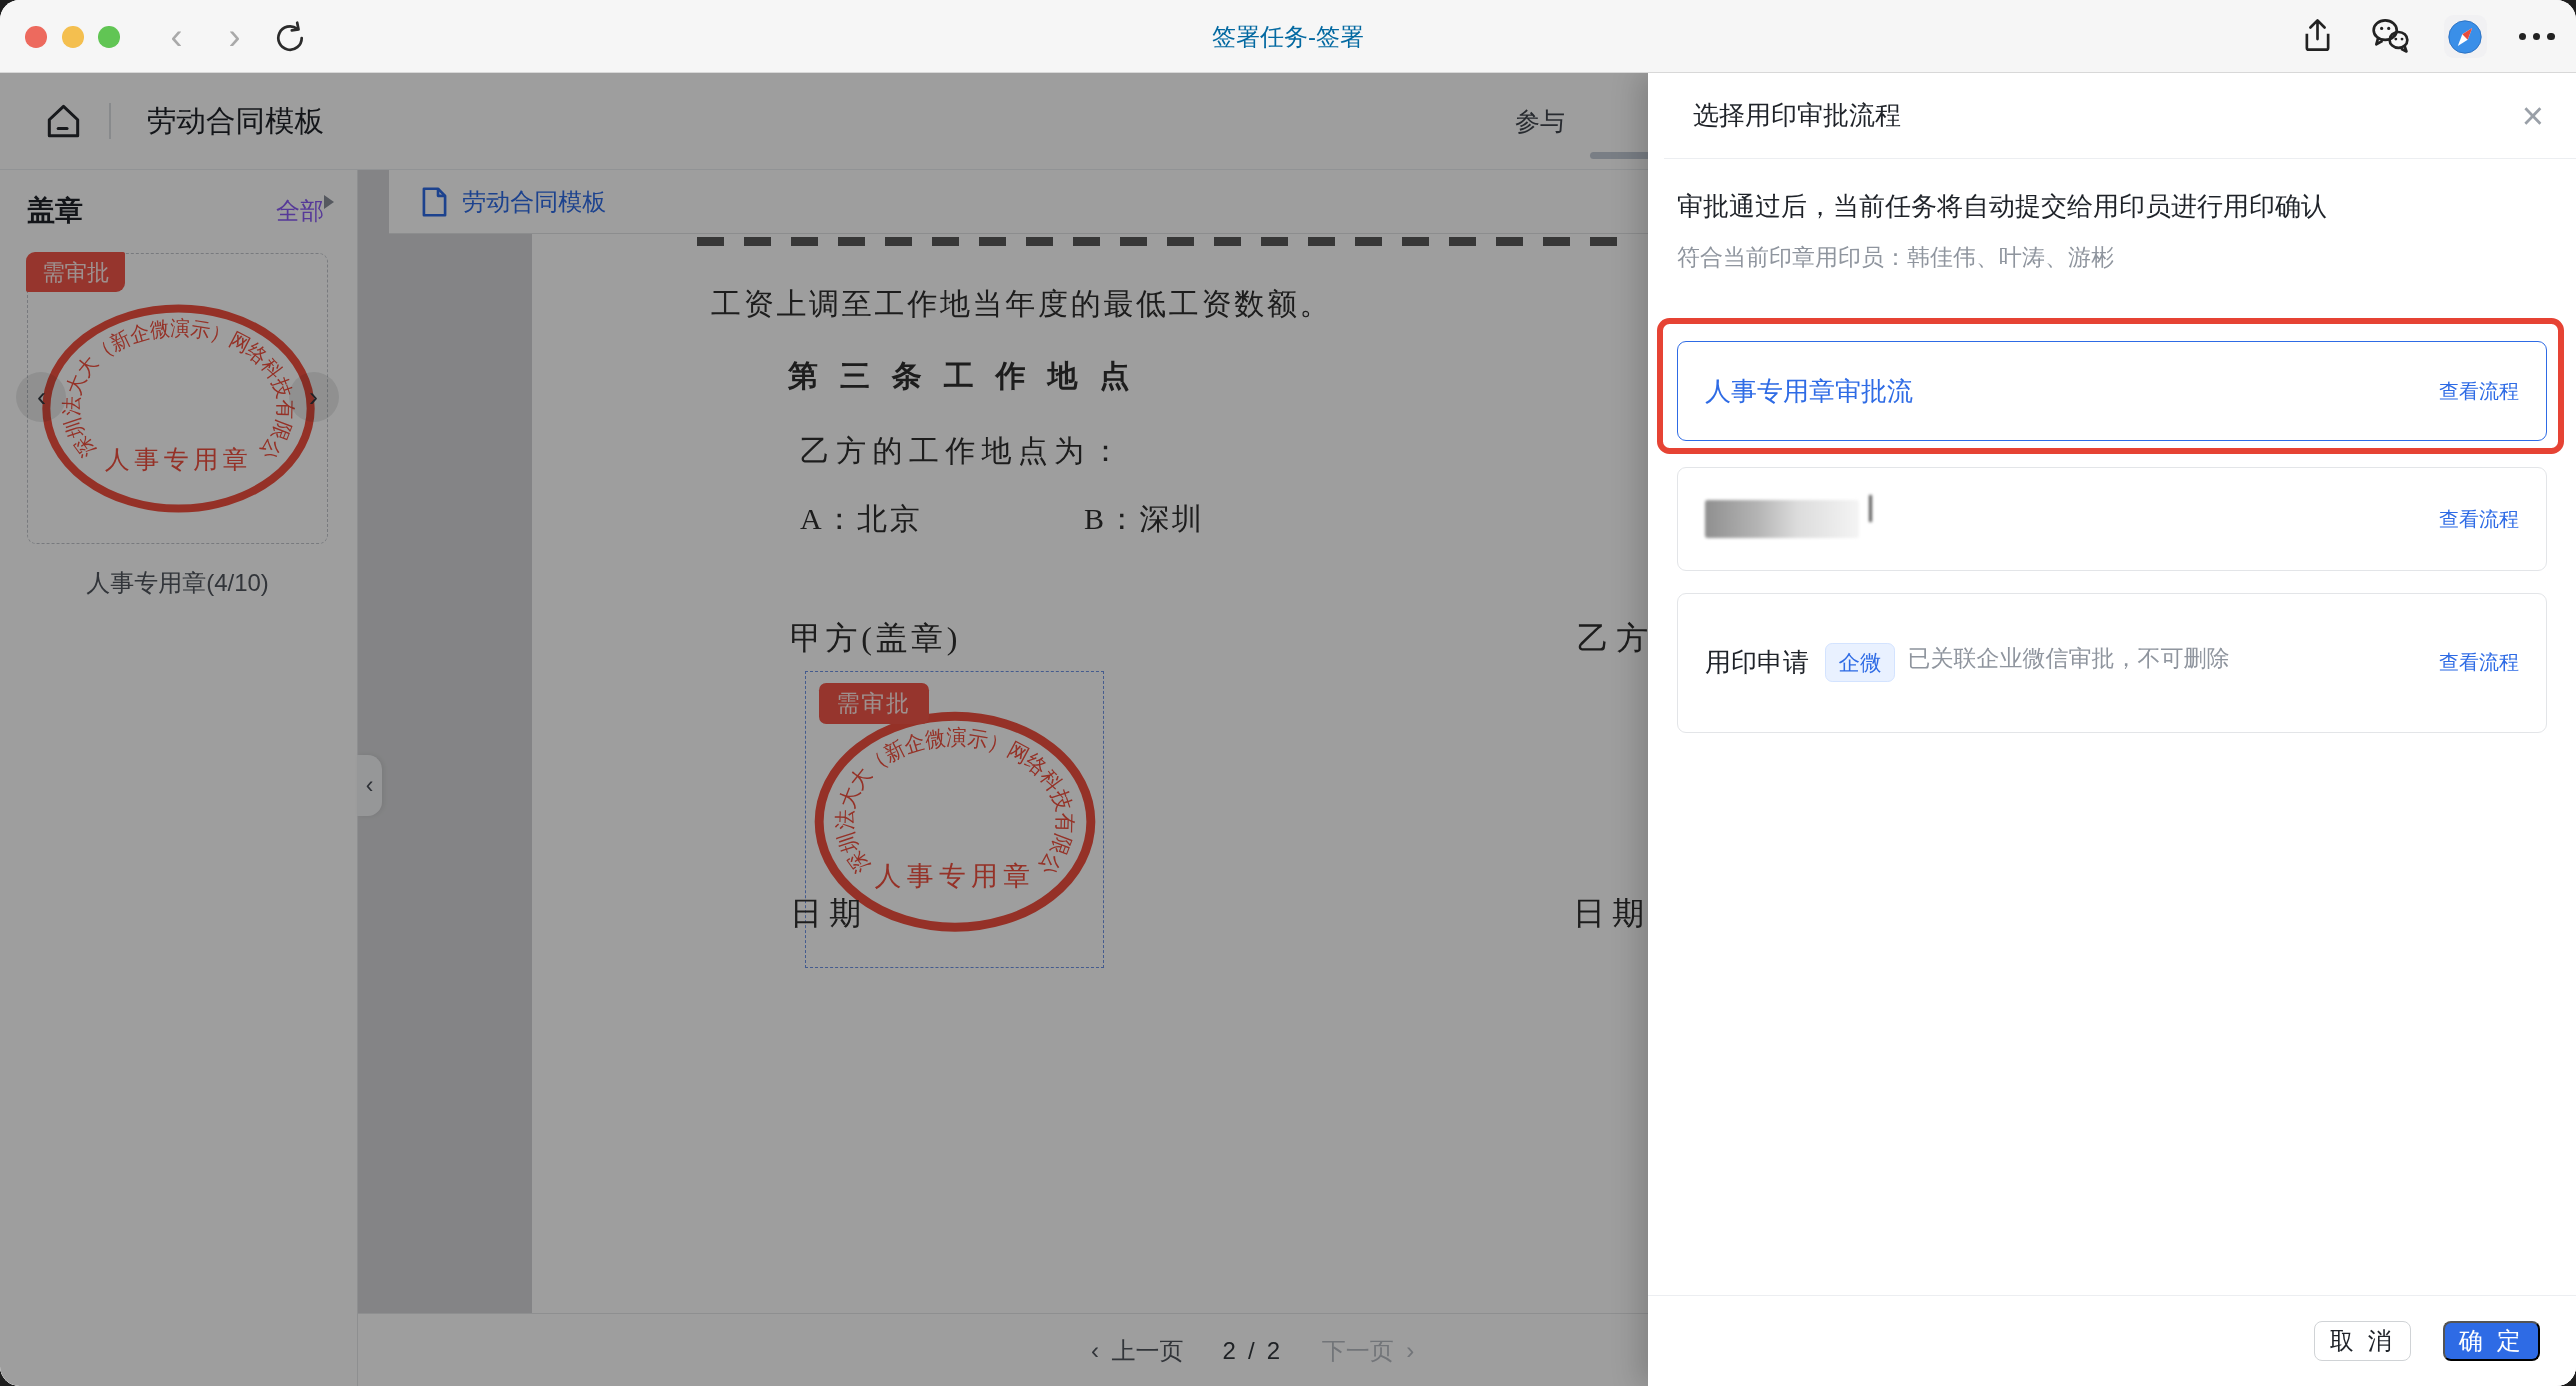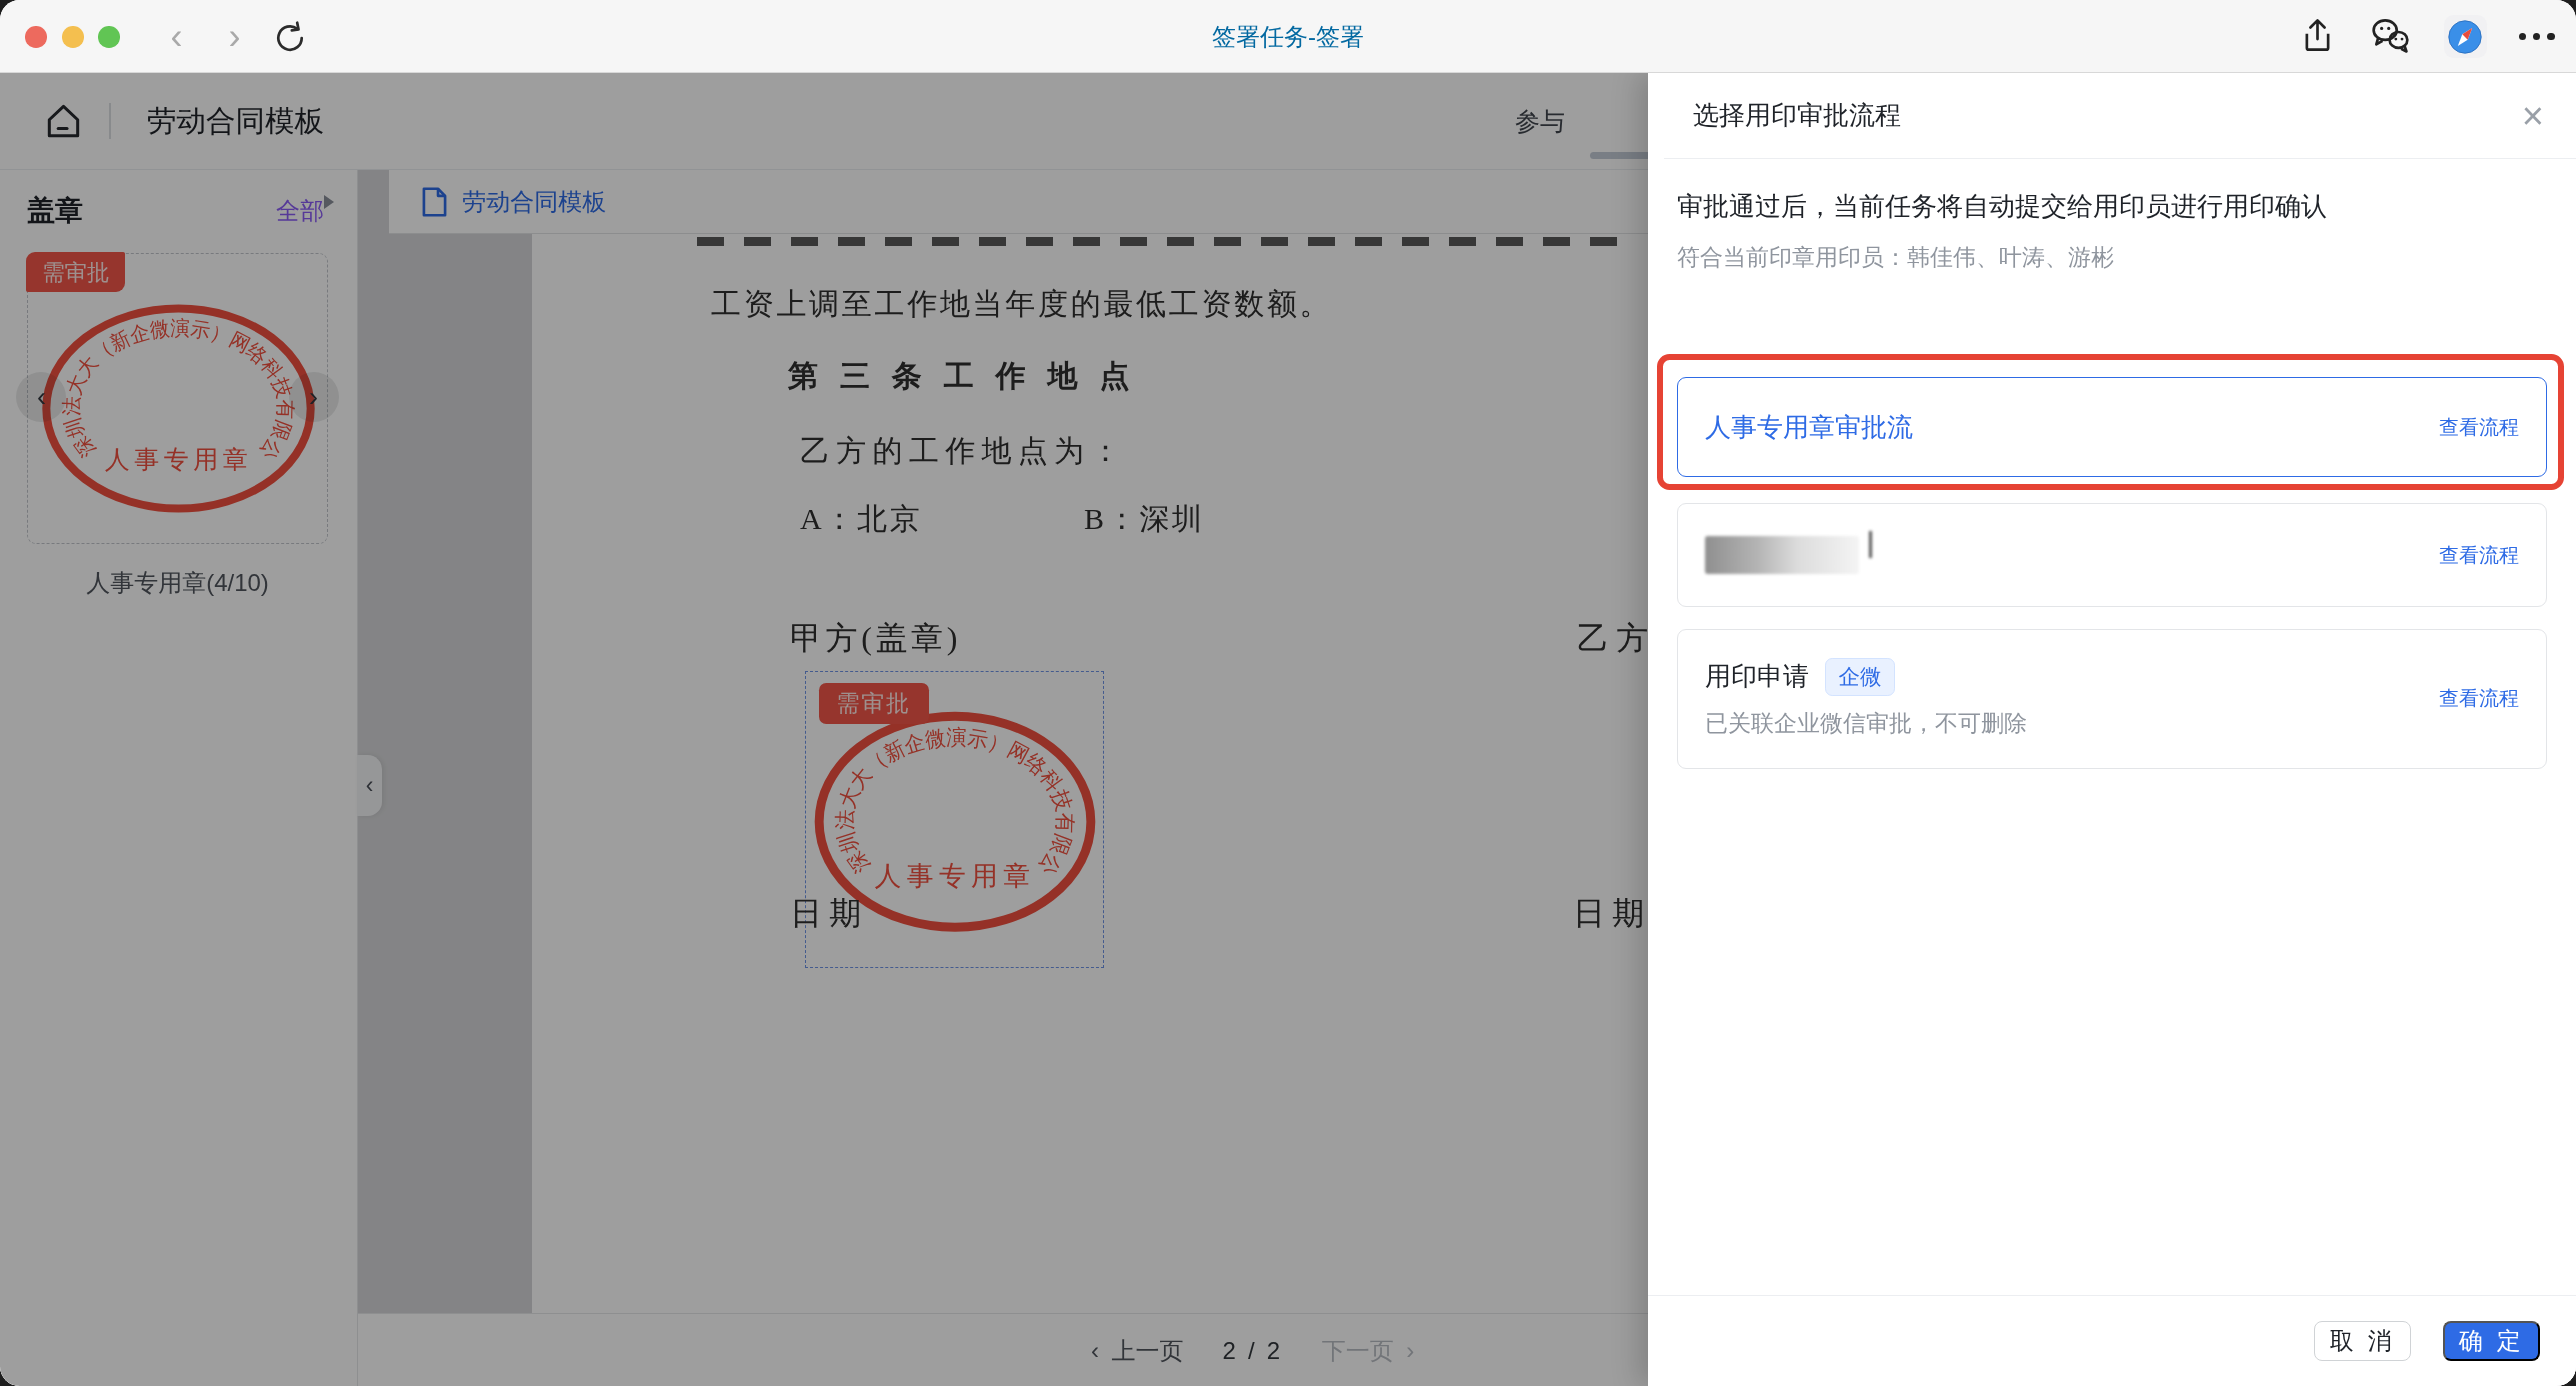--- a/index.html
+++ b/index.html
@@ -71,33 +71,33 @@
   .overlay { position:absolute; top:73px; left:0; width:1648px; bottom:0; background:rgba(0,0,0,0.38); z-index:20; }
 
   
   .panel { position:absolute; top:73px; left:1648px; right:0; bottom:0; background:#fff; z-index:30; box-shadow:-9px 0 27px rgba(0,0,0,0.18); }
   .panel-header { position:absolute; top:0; left:16px; right:0; height:86px; border-bottom:0.9px solid #eceef1; display:flex; align-items:center; justify-content:space-between; padding:0 32px 0 29px; }
   .panel-title { font-size:26px; color:#1f2329; font-weight:500; }
   .panel-close { font-size:38px; color:#9aa0a8; line-height:1; font-weight:300; }
   .panel-body { position:absolute; top:86px; left:0; right:0; bottom:91px; padding:30px 29px 0 29px; }
   .p-desc { font-size:26px; color:#1f2329; }
   .p-sub { margin-top:18px; font-size:23px; color:#8f959e; }
-  .opt-wrap { position:relative; margin-top:104px; }
+  .opt-wrap { position:relative; margin-top:68px; }
   .annotation { position:absolute; top:-23px; left:-19.7px; right:-17px; bottom:-13.4px; border:6.3px solid #e64334; border-radius:12.5px; pointer-events:none; }
   .opt-card { position:relative; border:1.8px solid #e3e5e8; border-radius:9px; padding:0 27px; display:flex; align-items:center; justify-content:space-between; background:#fff; }
   .opt-1 { height:100px; border-color:#2e6be5; }
   .opt-1 .opt-name { color:#2e6be5; }
   .opt-2 { height:104px; margin-top:26px; }
   .opt-3 { height:140px; margin-top:21.5px; align-items:center; }
   .opt-name { font-size:26px; color:#1f2329; font-weight:500; }
   .view-link { font-size:20px; color:#2e6be5; flex-shrink:0;font-family:Liberation Mono, monospace; }
   .redacted { width:154px; height:38px; border-radius:2.7px; filter:blur(1.8px);
               background:linear-gradient(90deg,#8f8f8f 0%,#b5b5b5 35%,#dcdcdc 60%,#f4f4f4 100%); position:relative; }
   .redacted::after { content:""; position:absolute; right:-12.5px; top:-5.4px; width:2.7px; height:27px; background:#555; }
-  .opt3-left { display:flex; flex-direction:column; gap:12.5px; }
+  .opt3-left { display:flex; flex-direction:row; gap:12.5px; }
   .opt3-row1 { display:flex; align-items:center; gap:16px; }
   .badge-qw { font-size:21.5px; color:#2e6be5; background:#e9f1ff; border:0.9px solid #d3e3ff; border-radius:7.2px; padding:3.6px 12.5px; }
   .opt-desc { font-size:23px; color:#8f959e; }
   .panel-footer { position:absolute; bottom:0; left:0; right:0; height:91px; border-top:0.9px solid #eceef1; display:flex; align-items:center; justify-content:flex-end; gap:32px; padding-right:36px; }
   .btn { height:40px; min-width:97px; border-radius:8px; display:flex; align-items:center; justify-content:center; font-size:24px; letter-spacing:3.6px; }
   .btn-cancel { border:0.9px solid #d0d3d6; color:#1f2329; background:#fff; }
   .btn-confirm { background:#2e6be5; color:#fff; }
 
   .seal-text { font-family:"Liberation Serif",serif; fill:#f0503f; }
 </style>

